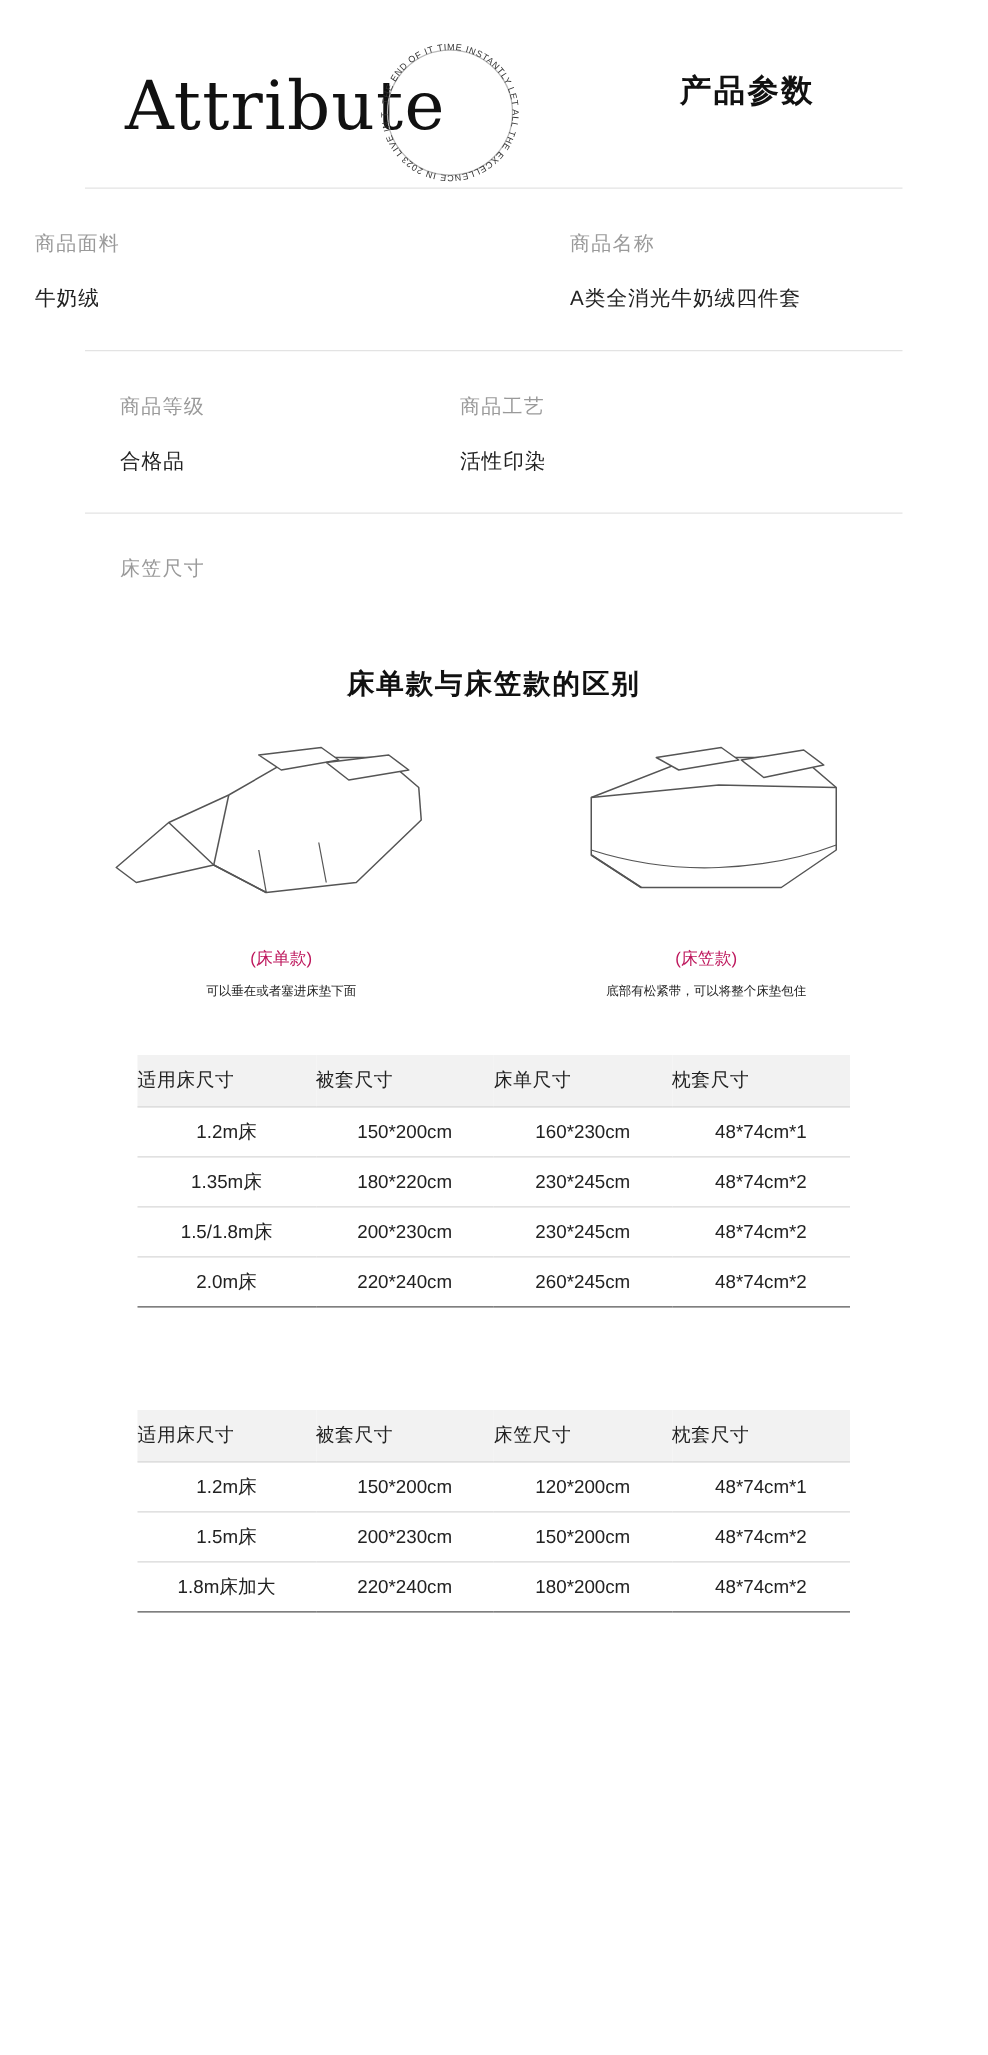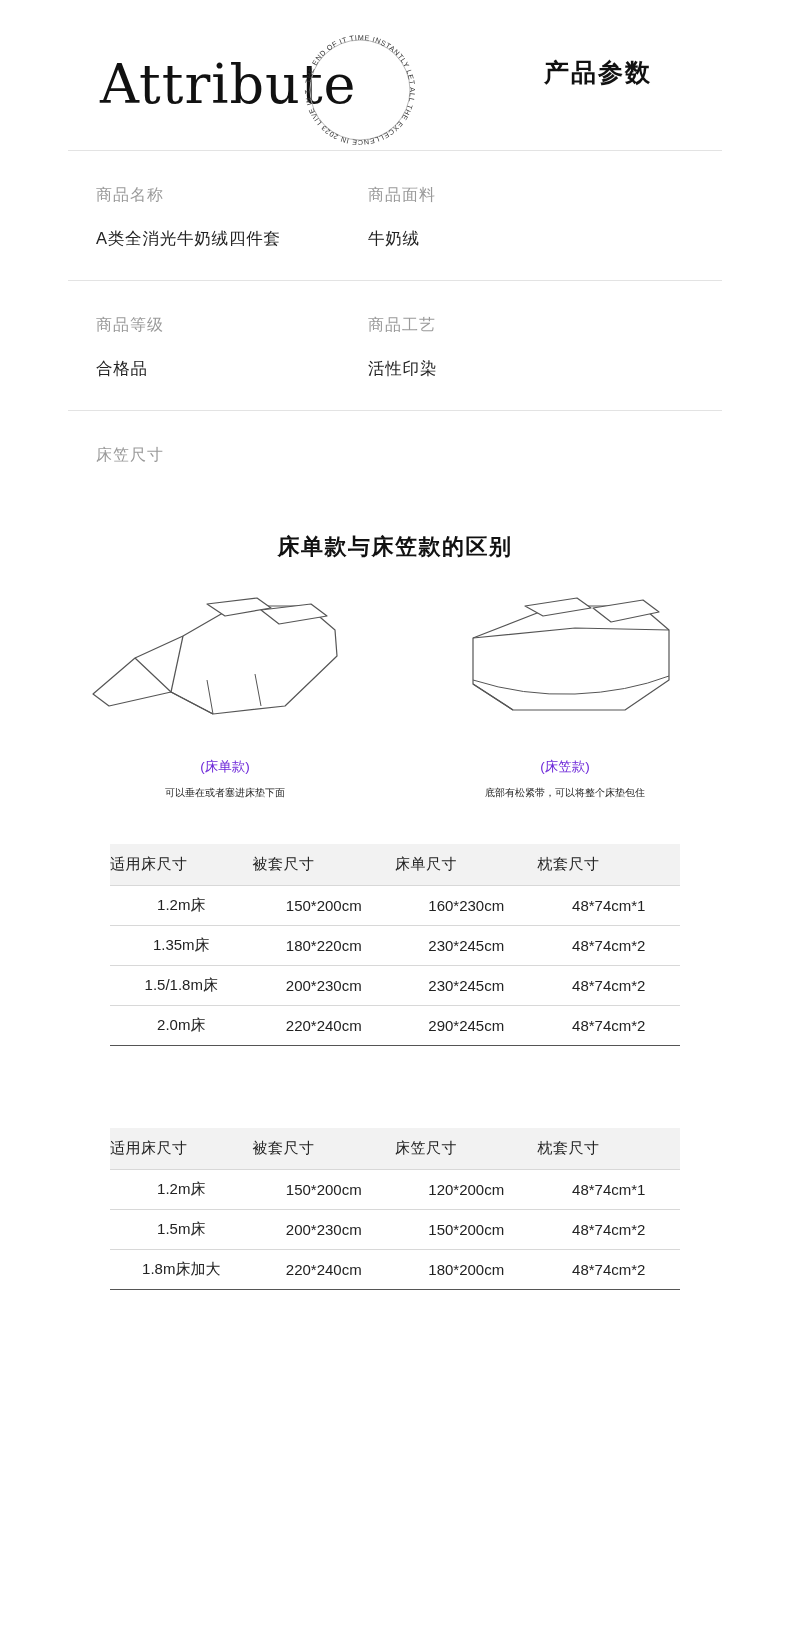--- a/index.html
+++ b/index.html
@@ -117,21 +117,21 @@
     justify-content: center;
     margin-top: 22px;
   }
   .bed {
     width: 340px;
     text-align: center;
   }
   .bed svg { display: block; margin: 0 auto; }
   .bed-caption {
     font-size: 13.5px;
-    color: #6d28d9;
+    color: #be185d;
     margin-top: 4px;
   }
   .bed-desc {
     font-size: 10px;
     color: #222;
     margin-top: 10px;
   }
 
   
   .table-wrap { margin: 44px 0 0 0; display: flex; justify-content: center; }
@@ -182,27 +182,27 @@
           </text>
         </svg>
       </div>
     </div>
     <div class="header-title">产品参数</div>
   </div>
 
   <div class="rule"></div>
 
   <div class="spec-row">
+    <div class="spec-cell col2">
+      <div class="spec-label">商品面料</div>
+      <div class="spec-value">牛奶绒</div>
+    </div>
     <div class="spec-cell col1">
       <div class="spec-label">商品名称</div>
       <div class="spec-value">A类全消光牛奶绒四件套</div>
-    </div>
-    <div class="spec-cell col2">
-      <div class="spec-label">商品面料</div>
-      <div class="spec-value">牛奶绒</div>
     </div>
   </div>
 
   <div class="rule"></div>
 
   <div class="spec-row">
     <div class="spec-cell col1">
       <div class="spec-label">商品等级</div>
       <div class="spec-value">合格品</div>
     </div>
@@ -279,21 +279,21 @@
         </tr>
         <tr>
           <td>1.5/1.8m床</td>
           <td>200*230cm</td>
           <td>230*245cm</td>
           <td>48*74cm*2</td>
         </tr>
         <tr>
           <td>2.0m床</td>
           <td>220*240cm</td>
-          <td>290*245cm</td>
+          <td>260*245cm</td>
           <td>48*74cm*2</td>
         </tr>
       </tbody>
     </table>
   </div>
 
   <div class="table-gap"></div>
 
   <div class="table-wrap">
     <table class="sizetable">

